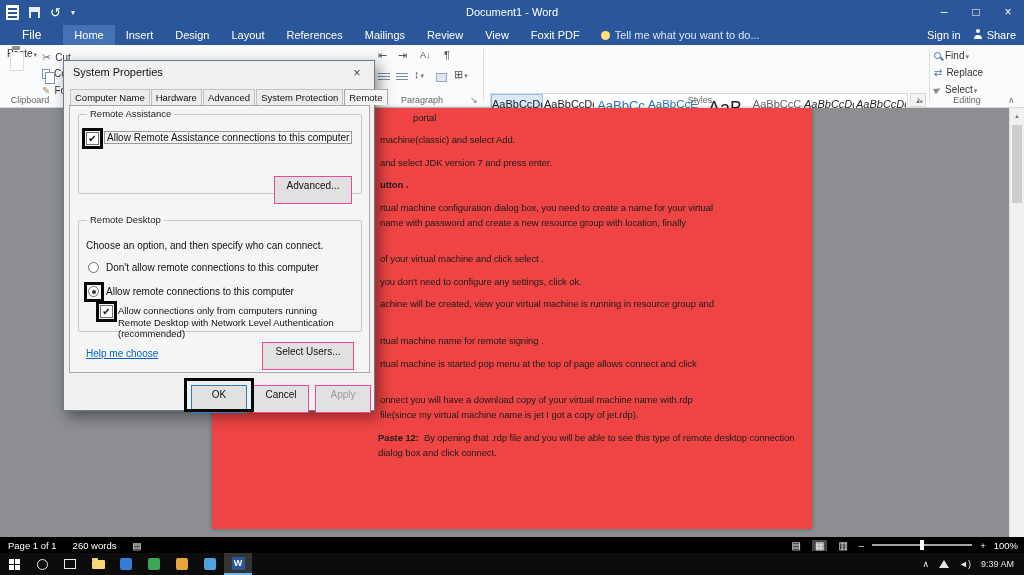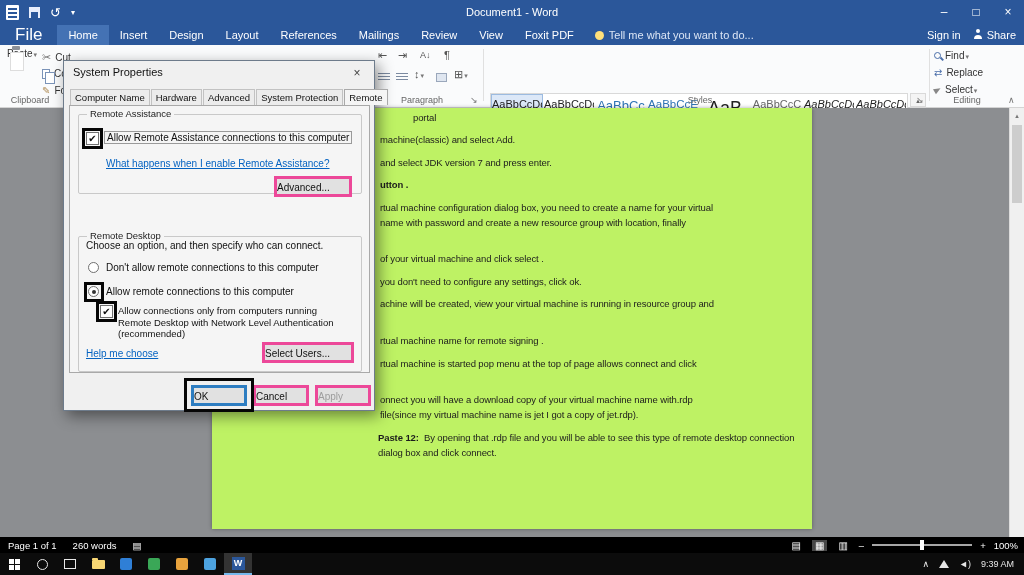--- a/index.html
+++ b/index.html
@@ -16,21 +16,21 @@
   .qglyph { font-size:13px; line-height:25px; color:#fff; }
   .qsm { font-size:8px; }
   #win-title { position:absolute; left:0; right:0; top:0; text-align:center; font-size:11px; line-height:25px; color:#fff; }
   #winctl { position:absolute; right:0; top:0; height:25px; display:flex; }
   #winctl .wc { width:32px; height:25px; text-align:center; font-size:12px; line-height:25px; color:#fff; }
 
   
   #tabrow { position:absolute; left:0; top:25px; width:1024px; height:20px; background:#2b579a; display:flex; align-items:stretch; color:#fff; font-size:11px; }
   .rtab { padding:0 11px; line-height:20px; cursor:default; white-space:nowrap; }
   .rtab.active { background:#4472b4; }
-  #file-tab { padding:0 15px; line-height:20px; font-size:17px; }
+  #file-tab { padding:0 22px; line-height:20px; font-size:12px; }
   #tellme { display:flex; align-items:center; margin-left:10px; color:#dbe5f5; }
   .bulb { width:9px; height:9px; border-radius:50%; background:#ffe07a; display:inline-block; margin-right:5px; }
   #account { position:absolute; right:8px; top:25px; height:20px; display:flex; align-items:center; gap:12px; color:#fff; font-size:11px; }
   .person { position:relative; display:inline-block; width:10px; height:10px; margin-right:4px; }
   .person::before { content:""; position:absolute; top:0; left:3px; width:4px; height:4px; border-radius:50%; background:#fff; }
   .person::after { content:""; position:absolute; bottom:0; left:1px; width:8px; height:4px; border-radius:4px 4px 0 0; background:#fff; }
 
   
   #ribbon { position:absolute; left:0; top:45px; width:1024px; height:63px; background:#fafbfc; border-bottom:1px solid #d4d4d4; font-size:10px; color:#333; }
   .vsep { position:absolute; top:4px; bottom:6px; width:1px; background:#e0e0e0; }
@@ -67,21 +67,21 @@
   
   .edit-item { position:absolute; left:934px; display:flex; align-items:center; gap:4px; font-size:10px; color:#333; white-space:nowrap; }
   .mag { display:inline-block; width:7px; height:7px; border:1.5px solid #4a6ea9; border-radius:50%; position:relative; }
   .mag::after { content:""; position:absolute; width:4px; height:1.5px; background:#4a6ea9; transform:rotate(45deg); right:-4px; bottom:-1px; }
   .rep-g { color:#4a6ea9; font-size:10px; }
   .ptr { width:0; height:0; border-top:3px solid transparent; border-bottom:3px solid transparent; border-left:7px solid #888; transform:rotate(-30deg); display:inline-block; }
   #collapse-ribbon { position:absolute; left:1008px; top:50px; font-size:9px; color:#777; }
 
   
   #docarea { position:absolute; left:0; top:108px; width:1024px; height:429px; background:#8c8e91; }
-  #page { position:absolute; left:212px; top:0; width:600px; height:421px; background:#bef264; overflow:hidden; box-shadow:0 0 4px rgba(0,0,0,.35); }
+  #page { position:absolute; left:212px; top:0; width:600px; height:421px; background:#ef4444; overflow:hidden; box-shadow:0 0 4px rgba(0,0,0,.35); }
   .dline { position:absolute; font-size:9.5px; letter-spacing:-0.1px; color:#1c1c1c; white-space:pre; }
   .dline.b, .dline .b { font-weight:bold; }
   #vscroll { position:absolute; right:0; top:0; width:15px; height:429px; background:#f0f0f0; border-left:1px solid #dcdcdc; }
   #vscroll .sarrow { height:15px; text-align:center; font-size:7px; line-height:15px; color:#777; }
   #vscroll .thumb { margin:2px 2px; height:78px; background:#cdcdcd; }
 
   
   #dialog { position:absolute; left:63px; top:60px; width:312px; height:351px; background:#f0f0f0; border:1px solid #6d7b8b; box-shadow:4px 5px 14px rgba(0,0,0,.45); font-size:10px; color:#111; z-index:50; }
   #dlg-titlebar { position:absolute; left:0; top:0; width:100%; height:24px; }
   #dlg-title { position:absolute; left:9px; top:5px; font-size:11px; }
@@ -91,21 +91,21 @@
   .dtab.active { background:#f5f5f5; border-color:#a9a9a9; position:relative; z-index:2; }
   #tabpage { position:absolute; left:5px; top:44px; width:301px; height:268px; background:#f5f5f5; border:1px solid #a9a9a9; }
   .gbox { position:absolute; left:8px; width:284px; border:1px solid #c9c9c9; border-radius:2px; }
   .glegend { position:absolute; top:-7px; left:8px; background:#f5f5f5; padding:0 3px; font-size:9.5px; color:#222; }
   .cb { position:absolute; width:13px; height:13px; background:#fff; border:1px solid #707070; font-size:10px; line-height:11px; text-align:center; color:#111; }
   .radio { position:absolute; width:11px; height:11px; border:1px solid #707070; border-radius:50%; background:#fff; }
   .radio.on::after { content:""; position:absolute; left:2.5px; top:2.5px; width:4px; height:4px; border-radius:50%; background:#333; }
   .dlabel { position:absolute; font-size:10px; color:#111; }
   .focusbox { border:1px solid #9a9a9a; padding:0 2px; }
   .dlink { position:absolute; font-size:10px; color:#0563c1; text-decoration:underline; }
-  .dbtn { position:absolute; height:21px; background:#e1e1e1; border:3px solid #ec4899; font-size:10px; text-align:left; line-height:18px; color:#111; }
+  .dbtn { position:absolute; height:28px; background:#e1e1e1; border:1px solid #ec4899; font-size:10px; text-align:center; line-height:18px; color:#111; }
   .dbtn.def { border-color:#2d7dc1; }
   .dbtn.disabled { color:#9d9d9d; }
   .anno { position:absolute; border:3px solid #060606; z-index:60; }
   .nla-label { width:234px; font-size:9.5px; line-height:11.5px; }
 
   
   #statusbar { position:absolute; left:0; top:537px; width:1024px; height:16px; background:#000000; color:#fff; font-size:9.5px; }
   #sb-left { position:absolute; left:8px; top:0; height:16px; display:flex; align-items:center; gap:16px; }
   #sb-right { position:absolute; right:6px; top:0; height:16px; display:flex; align-items:center; gap:8px; }
   .viewico { font-size:10px; padding:0 3px; }
@@ -301,24 +301,23 @@
         <div class="dtab">System Protection</div>
         <div class="dtab active">Remote</div>
       </div>
     <div id="tabpage">
 
       <div class="gbox" style="top:8px;height:80px;">
         <span class="glegend">Remote Assistance</span>
       </div>
       <span class="cb" style="left:16px;top:26px;">✔</span>
       <span class="dlabel focusbox" style="left:34px;top:25px;">Allow Remote Assistance connections to this computer</span>
-      <span class="dlink" style="left:36px;top:52px;">What happens when I enable Remote Assistance?</span>
       <span class="dbtn" style="left:204px;top:70px;width:78px;">Advanced...</span>
 
-      <div class="gbox" style="top:114px;height:136px;margin-top:16px;">
+      <div class="gbox" style="top:114px;height:112px;">
         <span class="glegend">Remote Desktop</span>
       </div>
       <span class="dlabel" style="left:16px;top:134px;">Choose an option, and then specify who can connect.</span>
       <span class="radio" style="left:18px;top:156px;"></span>
       <span class="dlabel" style="left:36px;top:156px;">Don't allow remote connections to this computer</span>
       <span class="radio on" style="left:18px;top:180px;"></span>
       <span class="dlabel" style="left:36px;top:180px;">Allow remote connections to this computer</span>
       <span class="cb" style="left:30px;top:199px;">✔</span>
       <span class="dlabel nla-label" style="left:48px;top:199px;">Allow connections only from computers running Remote Desktop with Network Level Authentication (recommended)</span>
       <span class="dlink" style="left:16px;top:242px;">Help me choose</span>

